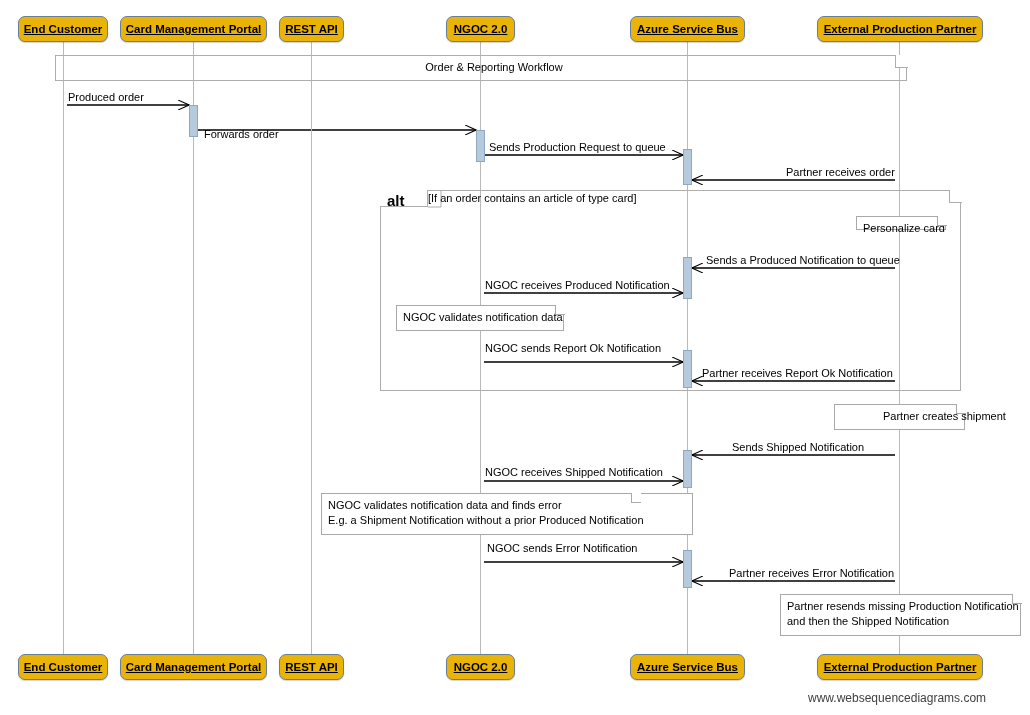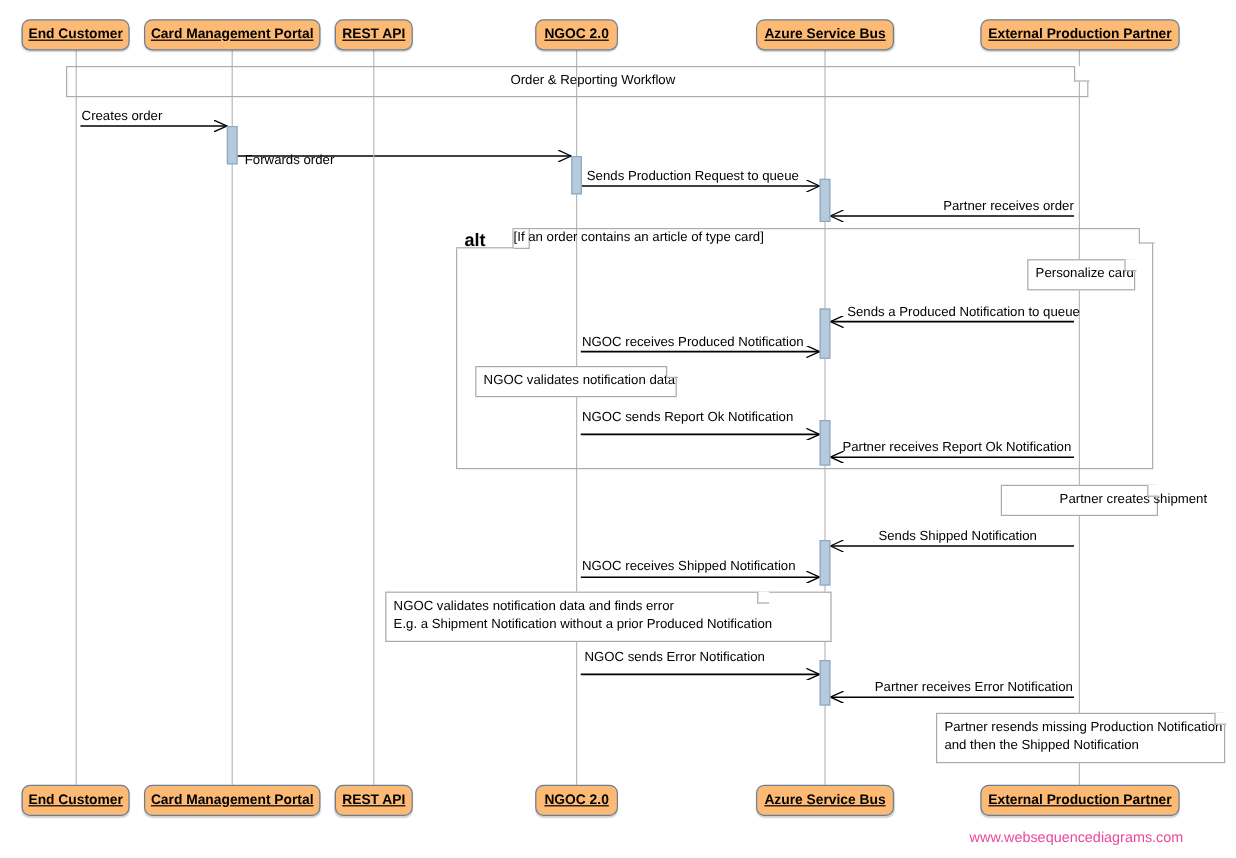--- a/index.html
+++ b/index.html
@@ -18,21 +18,21 @@
   #canvas {
     position: absolute;
     left: 0; top: 0;
     width: 1030px;
     height: 715px;
   }
   
   .actor {
     position: absolute;
     box-sizing: border-box;
-    background: #fdba74;
+    background: #eab308;
     border: 1px solid #6b7f94;
     border-radius: 7px;
     height: 26px;
     line-height: 24px;
     text-align: center;
     font-size: 11.5px;
     font-weight: bold;
     color: #000;
     white-space: nowrap;
     box-shadow: 0 1px 1px rgba(0,0,0,0.18);
@@ -132,21 +132,21 @@
     width: 9px;
     height: 9px;
     background: #ffffff;
     border-left: 1px solid #a9a9a9;
     border-bottom: 1px solid #a9a9a9;
   }
   
   .footer {
     position: absolute;
     font-size: 12px;
-    color: #ec4899;
+    color: #404040;
     white-space: nowrap;
   }
   svg.arrows {
     position: absolute;
     left: 0; top: 0;
     width: 1030px;
     height: 715px;
     pointer-events: none;
   }
 </style>
@@ -204,35 +204,35 @@
 <div id="layer-activations">
     <div class="activation" style="left: 189px; top: 105px; height: 32px;"></div>
     <div class="activation" style="left: 476px; top: 130px; height: 32px;"></div>
     <div class="activation" style="left: 683px; top: 149px; height: 36px;"></div>
     <div class="activation" style="left: 683px; top: 257px; height: 42px;"></div>
     <div class="activation" style="left: 683px; top: 350px; height: 38px;"></div>
     <div class="activation" style="left: 683px; top: 450px; height: 38px;"></div>
     <div class="activation" style="left: 683px; top: 550px; height: 38px;"></div>
   </div>
 <div id="layer-labels">
-    <div class="msg-label" style="left: 68px; top: 91px;">Creates order</div>
+    <div class="msg-label" style="left: 68px; top: 91px;">Produced order</div>
     <div class="msg-label" style="left: 204px; top: 116px; margin-top: 12px;">Forwards order</div>
     <div class="msg-label" style="left: 489px; top: 141px;">Sends Production Request to queue</div>
     <div class="msg-label" style="left: 786px; top: 166px;">Partner receives order</div>
     <div class="msg-label" style="left: 706px; top: 254px;">Sends a Produced Notification to queue</div>
     <div class="msg-label" style="left: 485px; top: 279px;">NGOC receives Produced Notification</div>
     <div class="msg-label" style="left: 485px; top: 342px;">NGOC sends Report Ok Notification</div>
     <div class="msg-label" style="left: 702px; top: 367px;">Partner receives Report Ok Notification</div>
     <div class="msg-label" style="left: 732px; top: 441px;">Sends Shipped Notification</div>
     <div class="msg-label" style="left: 485px; top: 466px;">NGOC receives Shipped Notification</div>
     <div class="msg-label" style="left: 487px; top: 542px;">NGOC sends Error Notification</div>
     <div class="msg-label" style="left: 729px; top: 567px;">Partner receives Error Notification</div>
   </div>
 <div id="layer-notes">
-    <div class="note" style="left: 856px; top: 216px; width: 90px; height: 26px;">Personalize card</div>
+    <div class="note" style="left: 856px; top: 216px; width: 90px; height: 14px;">Personalize card</div>
     <div class="note-fold" style="left: 937px; top: 216px;"></div>
     <div class="note" style="left: 396px; top: 305px; width: 168px; height: 26px;">NGOC validates notification data</div>
     <div class="note-fold" style="left: 555px; top: 305px;"></div>
     <div class="note" style="left: 834px; top: 404px; width: 131px; height: 26px; padding-left: 48px;">Partner creates shipment</div>
     <div class="note-fold" style="left: 956px; top: 404px;"></div>
     <div class="note" style="left: 321px; top: 493px; width: 372px; height: 42px;">NGOC validates notification data and finds error
 E.g. a Shipment Notification without a prior Produced Notification</div>
     <div class="note-fold" style="left: 631px; top: 493px;"></div>
     <div class="note" style="left: 780px; top: 594px; width: 241px; height: 42px;">Partner resends missing Production Notification
 and then the Shipped Notification</div>

